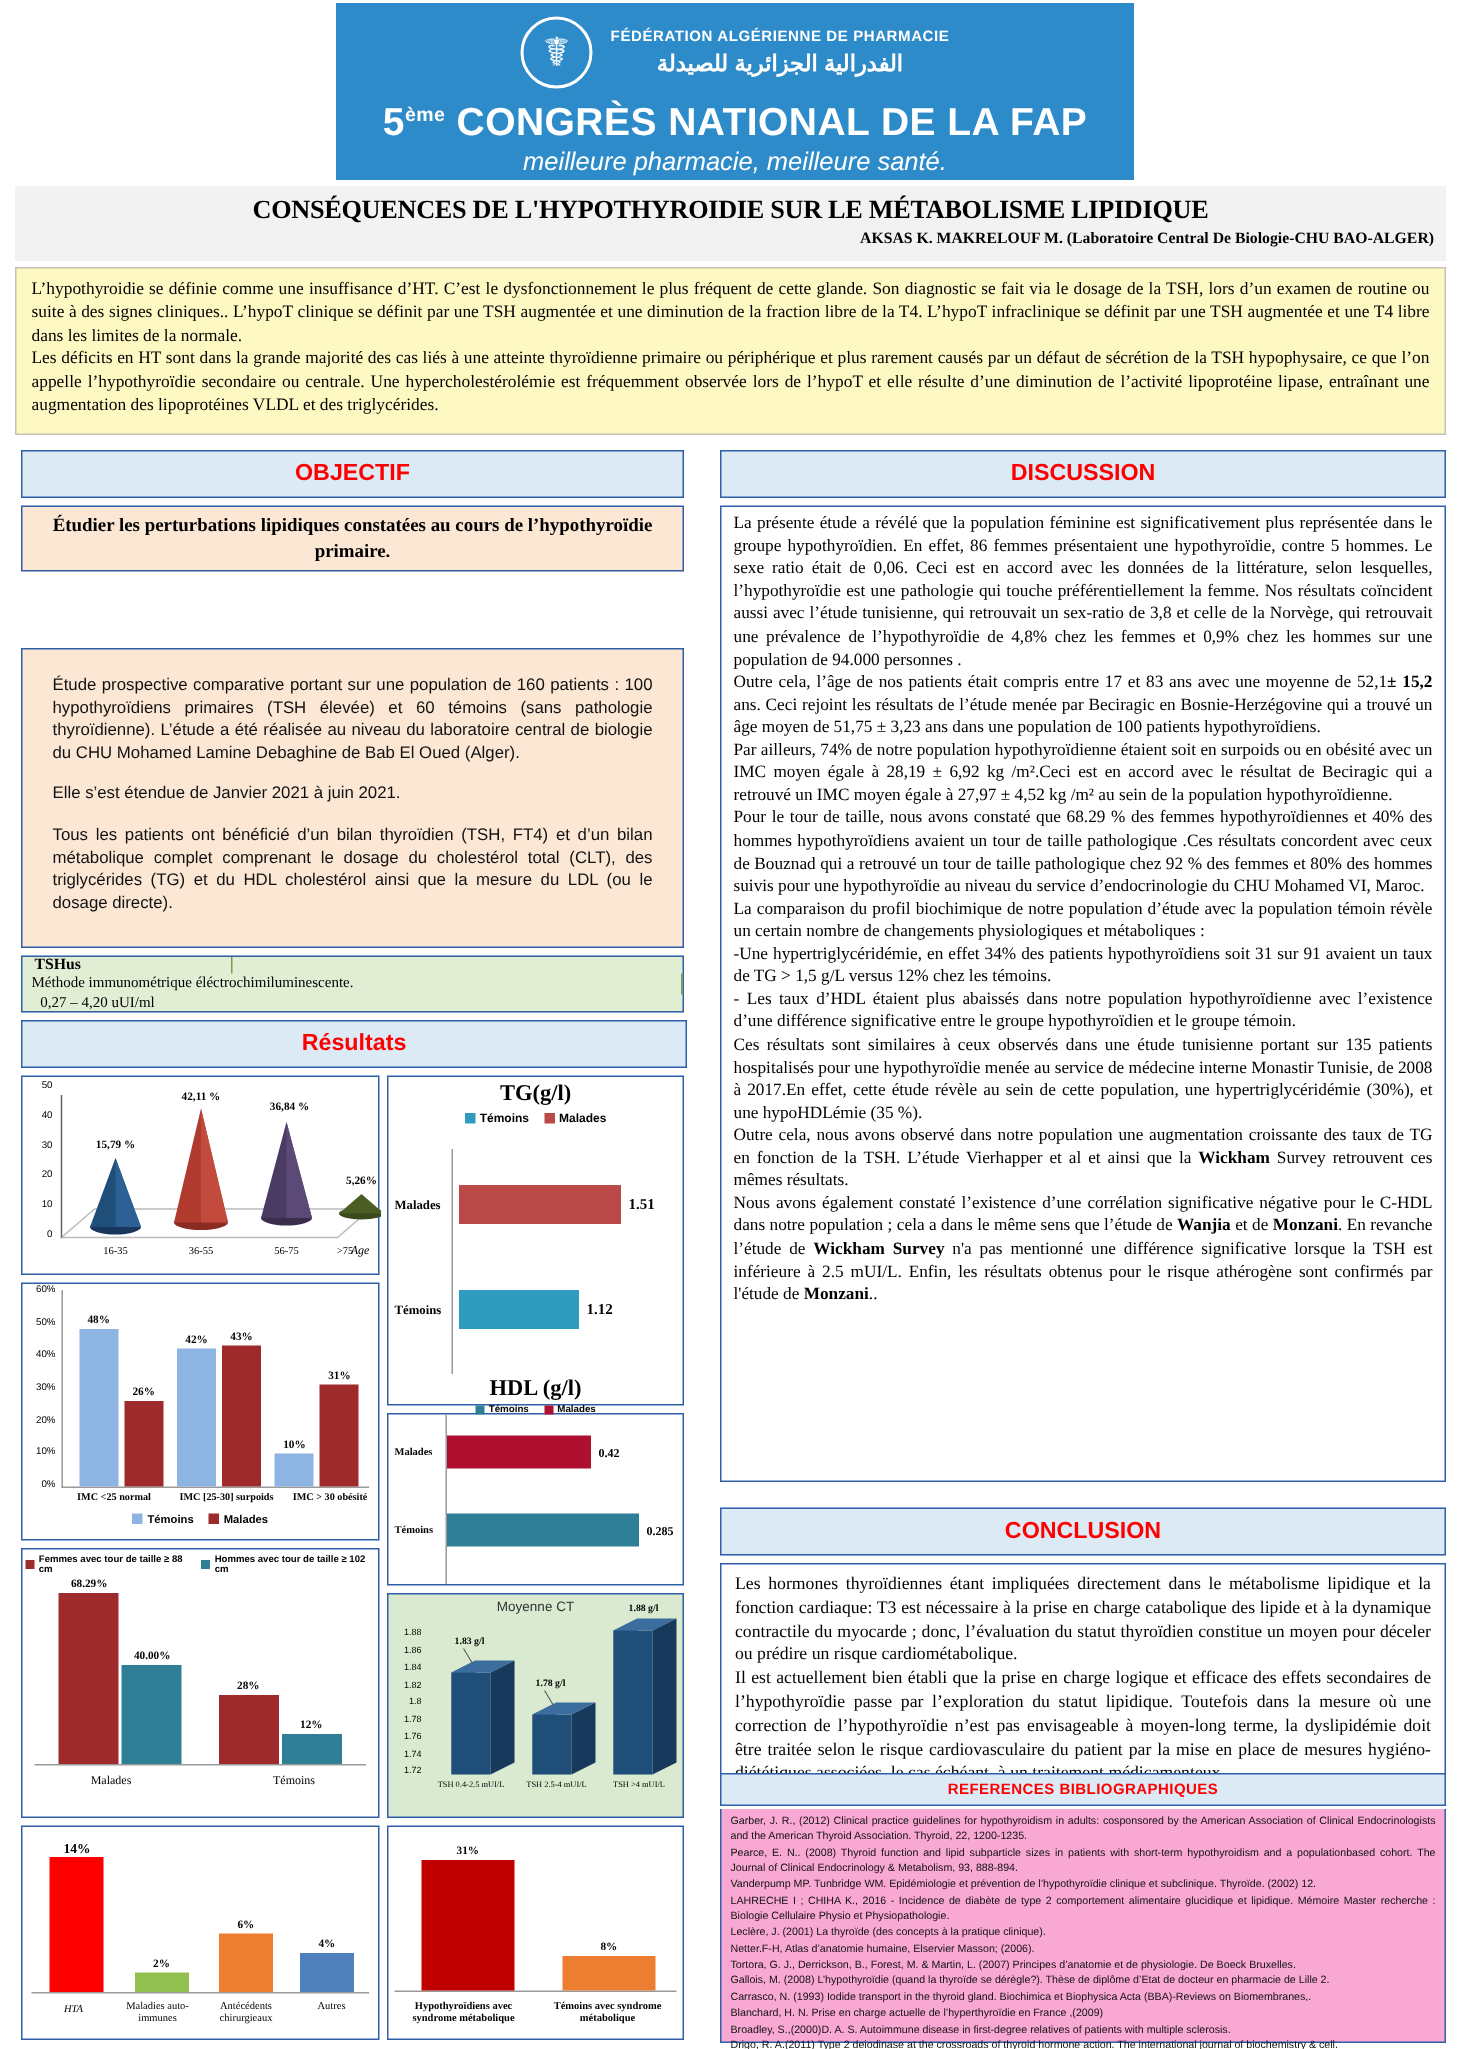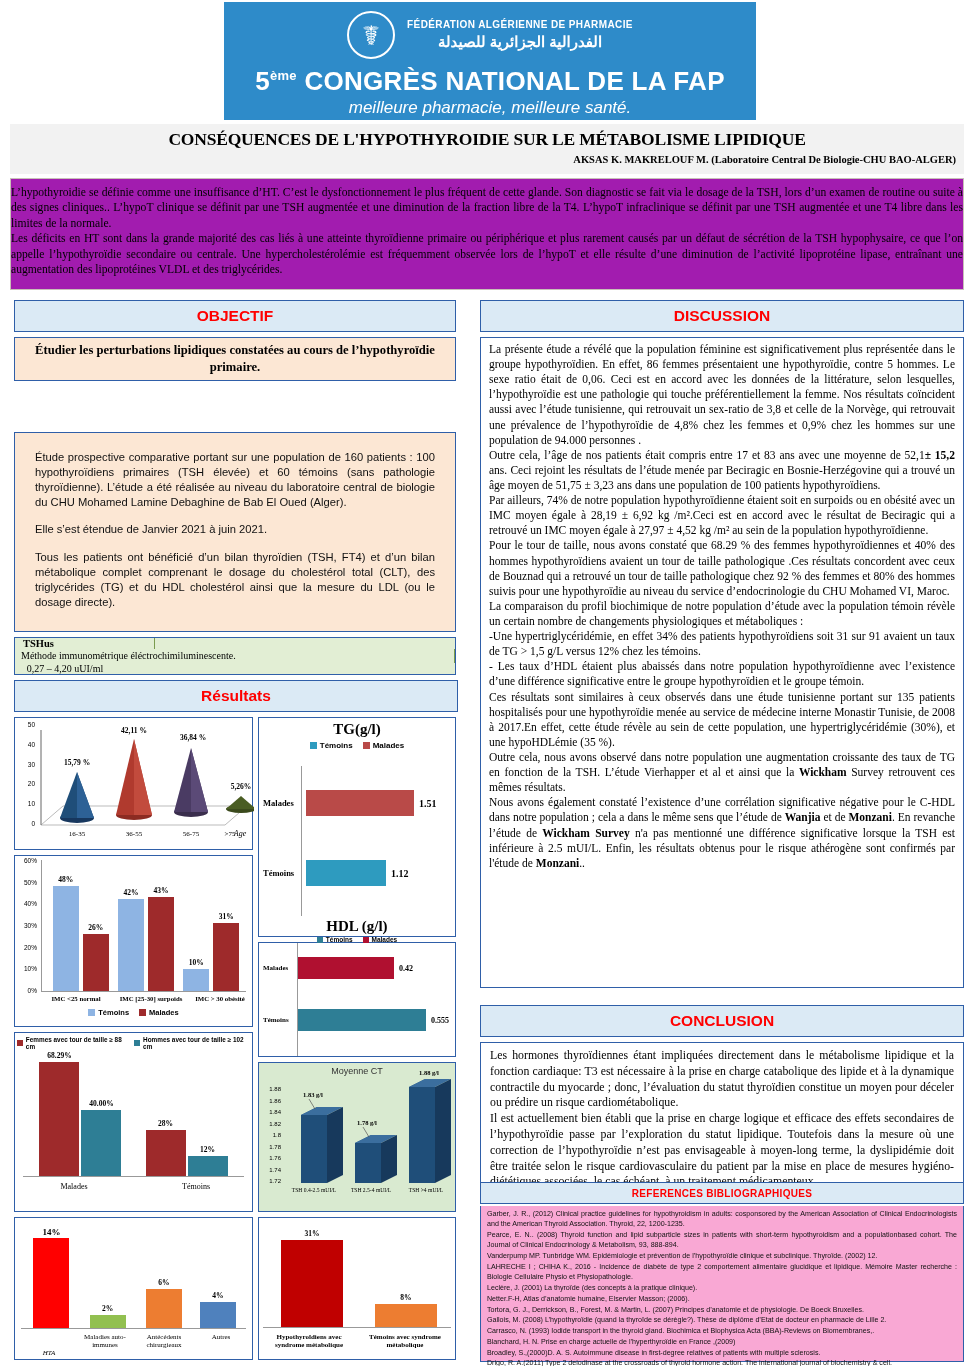--- a/index.html
+++ b/index.html
@@ -35,21 +35,21 @@
   
   .title-block { position: absolute; left: 10px; top: 124px; width: 954px; height: 50px;
     background: #f2f2f2; }
   .poster-title { text-align: center; font-weight: bold; font-size: 17.5px; color: #000;
     padding-top: 5px; letter-spacing: -.2px; }
   .poster-authors { text-align: right; font-weight: bold; font-size: 10.5px; color: #000;
     padding-right: 8px; padding-top: 4px; }
 
   
   .intro { position: absolute; left: 10px; top: 178px; width: 954px; height: 112px;
-    background: #a21caf; border: 1px solid #c8c0b8; padding: 6px 0;
+    background: #fef9c3; border: 1px solid #c8c0b8; padding: 6px 10px;
     font-size: 11.6px; line-height: 1.33; text-align: justify; color: #000; }
   .intro p { margin: 0; }
 
   
   .sec-head { background: #dbeaf5; border: 1.6px solid #2f5fa8; color: #ff0000;
     font-family: "Liberation Sans", sans-serif; font-weight: bold; text-align: center;
     display: flex; align-items: center; justify-content: center; }
 
   
   .objectif-head { position: absolute; left: 14px; top: 300px; width: 442px; height: 32px; font-size: 15.5px; }
@@ -325,21 +325,21 @@
           <div class="bar" style="width:36px;height:37.5%;background:#ed7d31;">
             <span class="vlab">6%</span>
           </div>
         </div>
         <div class="grp" style="left:76%;width:23%;height:100%;">
           <div class="bar" style="width:36px;height:25%;background:#4f81bd;">
             <span class="vlab">4%</span>
           </div>
         </div>
       </div>
-      <div class="cat" style="left:6px;top:132px;width:56px;font-style:italic;">HTA</div>
+      <div class="cat" style="left:6px;top:118px;width:56px;font-style:italic;">HTA</div>
       <div class="cat" style="left:62px;top:116px;width:56px;">Maladies auto-immunes</div>
       <div class="cat" style="left:119px;top:116px;width:60px;">Antécédents chirurgieaux</div>
       <div class="cat" style="left:180px;top:116px;width:52px;">Autres</div>
     </div>
   </div>
 
   <div class="chart-frame" id="chart-tg">
     <div class="chart-title" style="padding-top:3px;">TG(g/l)</div>
     <div class="legend" style="margin-top:3px;font-size:8px;">
       <span class="lg">
@@ -368,21 +368,21 @@
   <div class="chart-frame" id="chart-hdl" style="overflow:visible;">
     <div style="position:relative;height:100%;border-left:1px solid #999;margin-left:38px;">
       <div class="hrow" style="position:absolute;top:10px;left:-38px;right:0;">
         <div class="hlabel" style="font-size:7px;width:38px;">Malades</div>
         <div class="hbar" style="width:96px;background:#b01030;height:22px;"></div>
         <div class="hval" style="font-size:8px;">0.42</div>
       </div>
       <div class="hrow" style="position:absolute;top:62px;left:-38px;right:0;">
         <div class="hlabel" style="font-size:7px;width:38px;">Témoins</div>
         <div class="hbar" style="width:128px;background:#2e7e95;height:22px;"></div>
-        <div class="hval" style="font-size:8px;">0.555</div>
+        <div class="hval" style="font-size:8px;">0.285</div>
       </div>
     </div>
   </div>
   <div style="position:absolute;left:258px;top:918px;width:198px;text-align:center;">
     <div class="chart-title">HDL (g/l)</div>
     <div class="legend" style="font-size:6.5px;margin-top:1px;">
       <span class="lg">
           <i class="sw" style="background:#2e7e95;width:6px;height:6px;"></i>
           <b>Témoins</b>
         </span>

